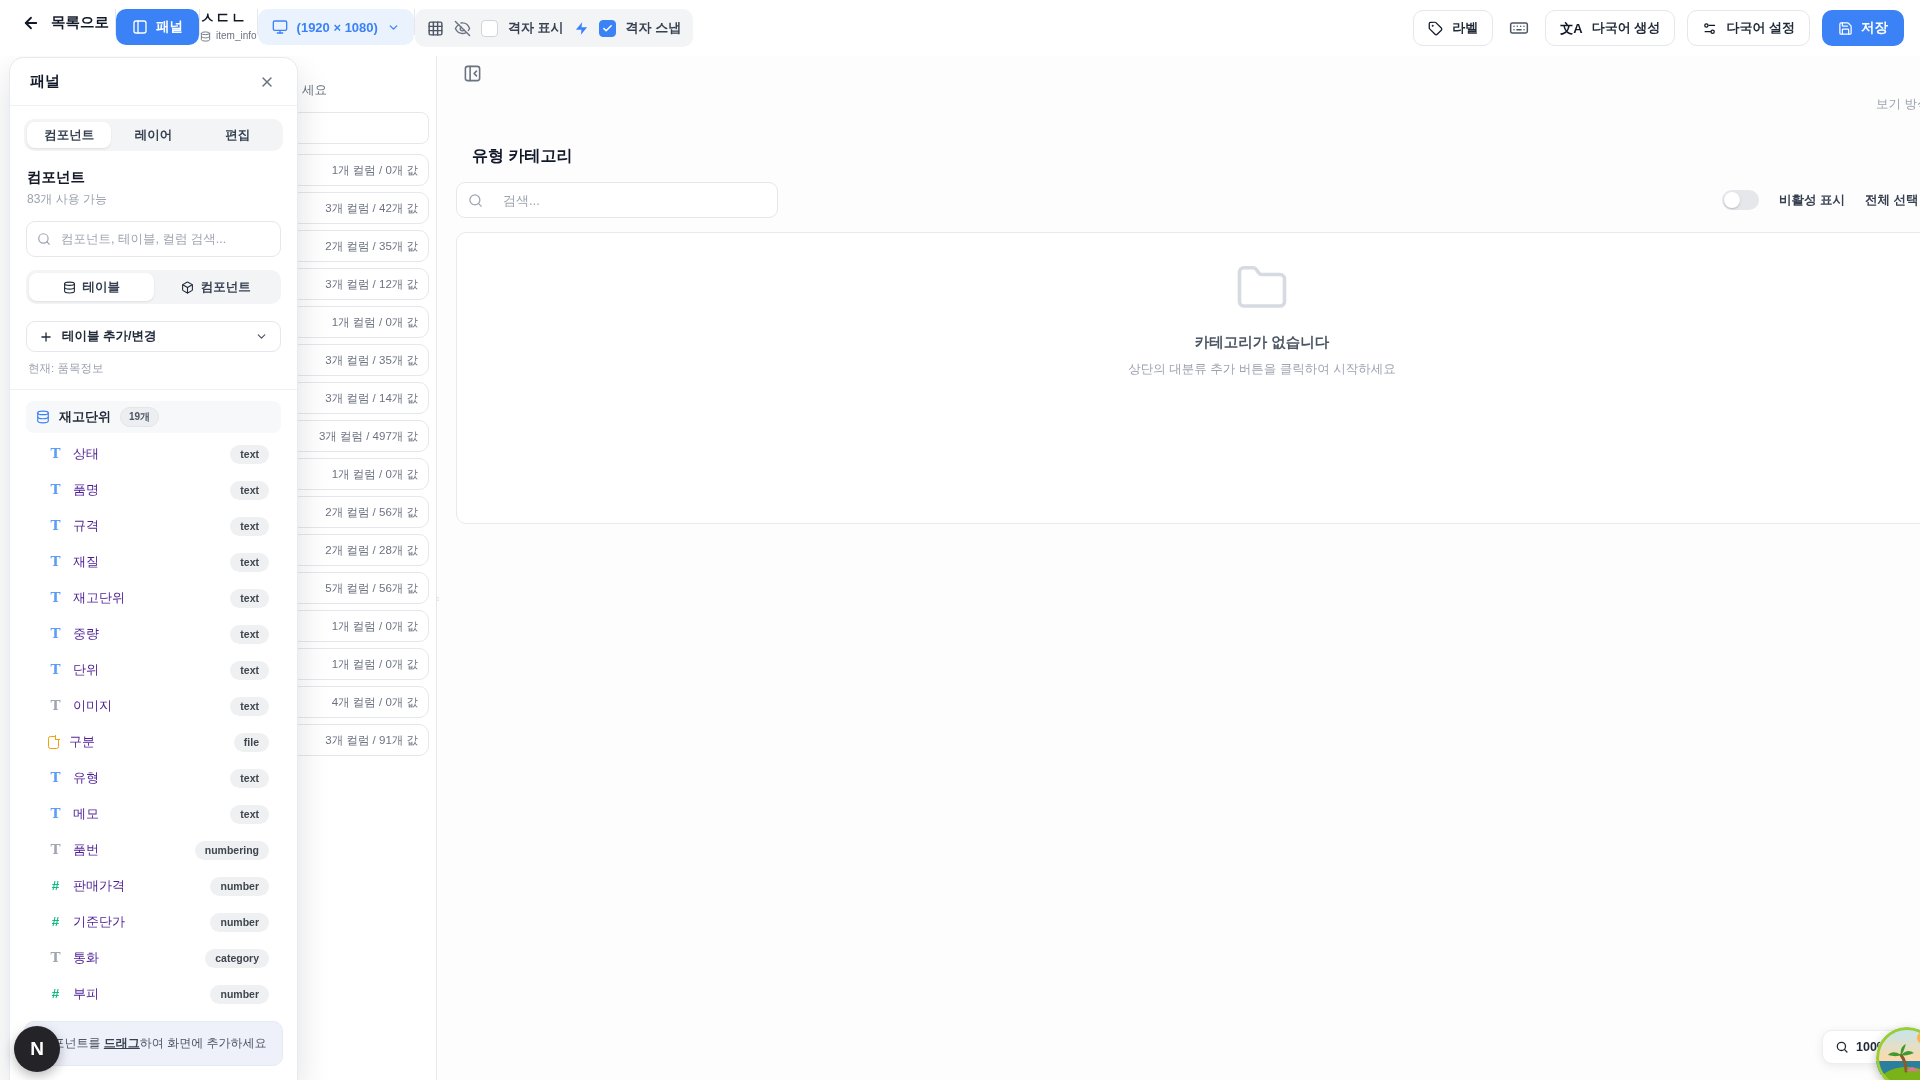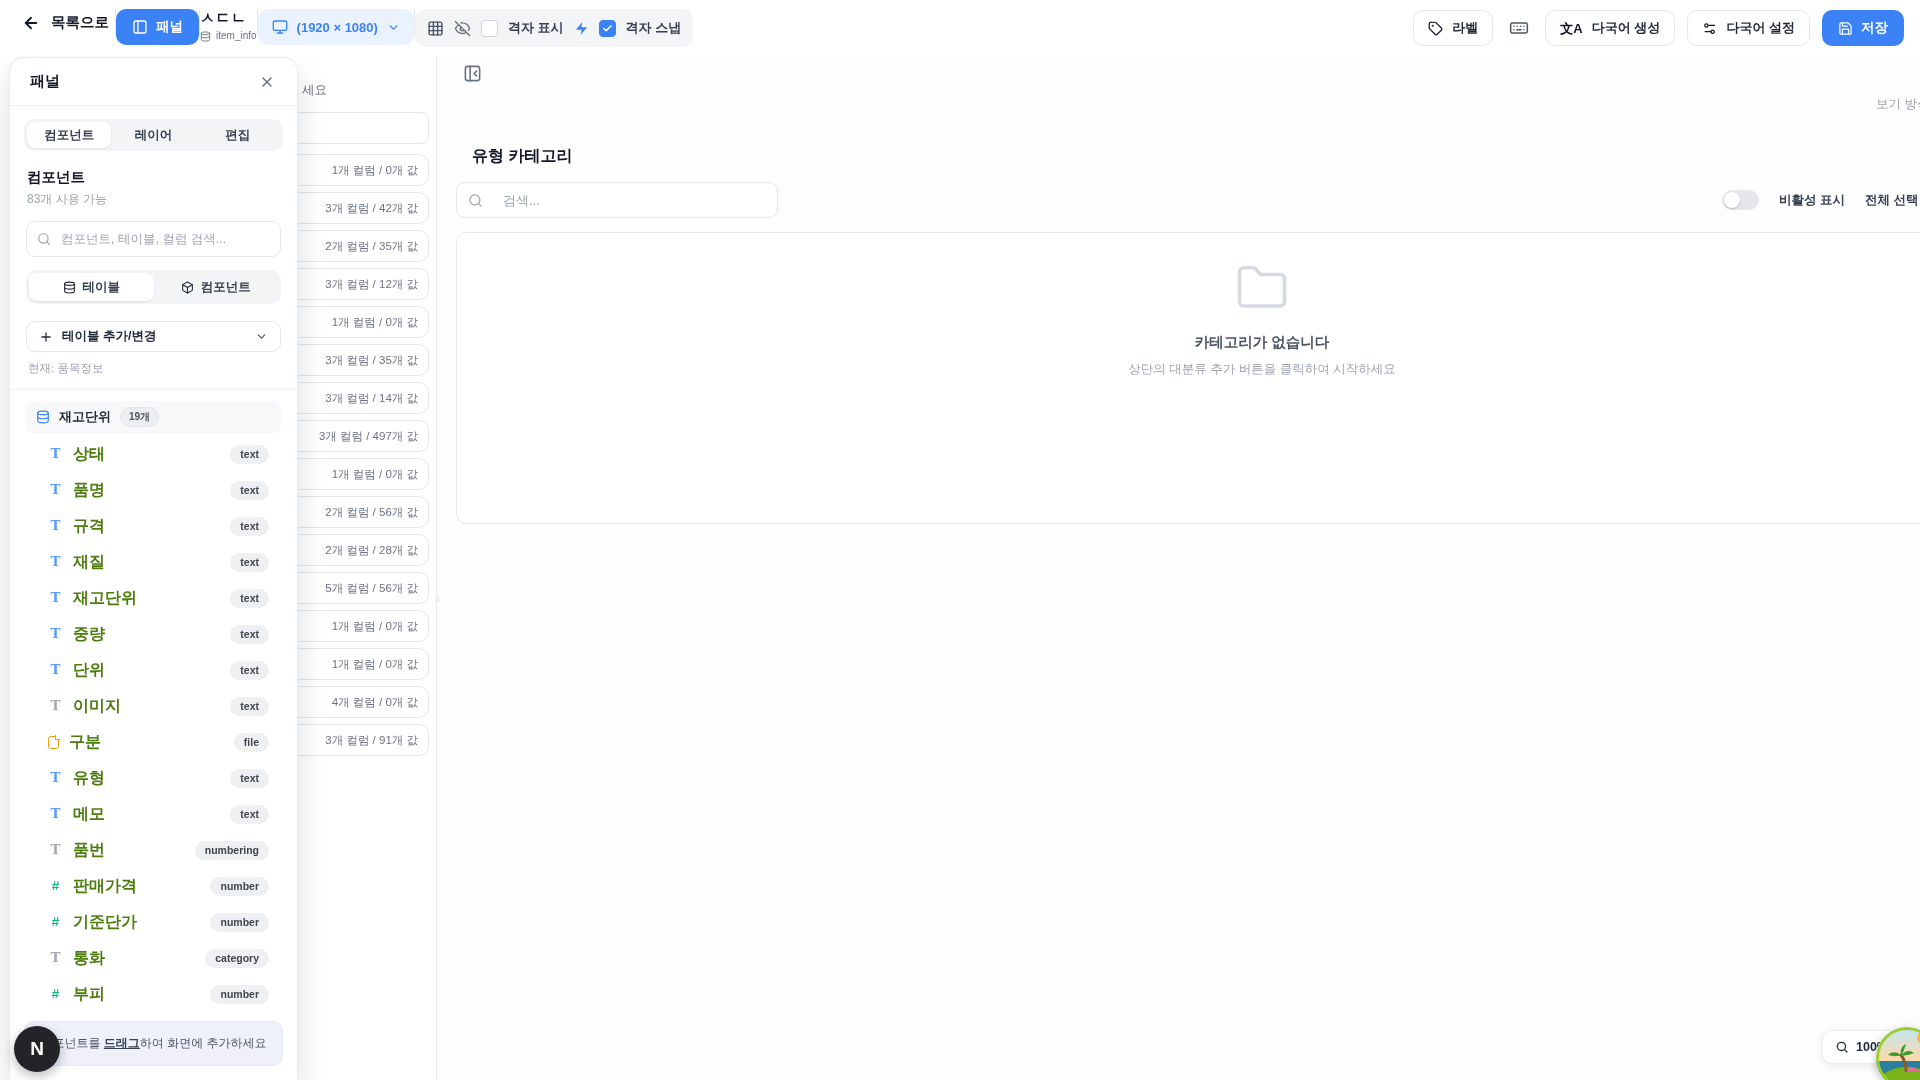--- a/index.html
+++ b/index.html
@@ -74,21 +74,21 @@
   .flist{flex:1;overflow:hidden;padding:3px 16px 0}
   .frow{height:36px;display:flex;align-items:center;gap:10px;padding:0 12px 0 22px;border-radius:8px}
   .ficon{display:inline-flex;align-items:center;justify-content:center;width:15px;flex:none;
     font-weight:700;font-size:13.5px;line-height:1}
   .ficon.text{color:#5c9df5;font-family:"DejaVu Serif","Liberation Serif",serif}
   .ficon.muted{color:#a1a7b0;font-family:"DejaVu Serif","Liberation Serif",serif}
   .ficon.number{color:#10b981}
   .ficon.fileic{width:11px;height:13px;border:1.7px solid #f59e0b;border-radius:2.5px;position:relative;box-sizing:border-box}
   .ficon.fileic .fold{position:absolute;right:-2px;top:-2px;width:4px;height:4px;background:#fff;
     border-left:1.7px solid #f59e0b;border-bottom:1.7px solid #f59e0b}
-  .fname{font-size:16px;color:#4d7c0f;font-weight:700;flex:1;min-width:0;white-space:nowrap}
+  .fname{font-size:13px;color:#4c1d95;font-weight:400;flex:1;min-width:0;white-space:nowrap}
   .fbadge{font-size:10.5px;font-weight:700;color:#3f4650;background:#eef0f2;border-radius:999px;
     padding:3.5px 10px;flex:none}
   .hint-box{margin:8px 14px 14px;flex:none;background:#eef1fa;border:1px solid #e3e9f6;border-radius:10px;
     padding:13px 6px;text-align:center;font-size:12px;color:#4b5563;white-space:nowrap;overflow:hidden}
   .hint-box b{font-weight:800;text-decoration:underline;color:#374151}
   .nlogo{position:absolute;left:14px;top:1026px;width:46px;height:46px;border-radius:50%;border:0;
     background:#242428;color:#fff;display:flex;align-items:center;justify-content:center;
     font-weight:800;font-size:19px;z-index:40;box-shadow:0 4px 12px rgba(0,0,0,.28)}
 
   

